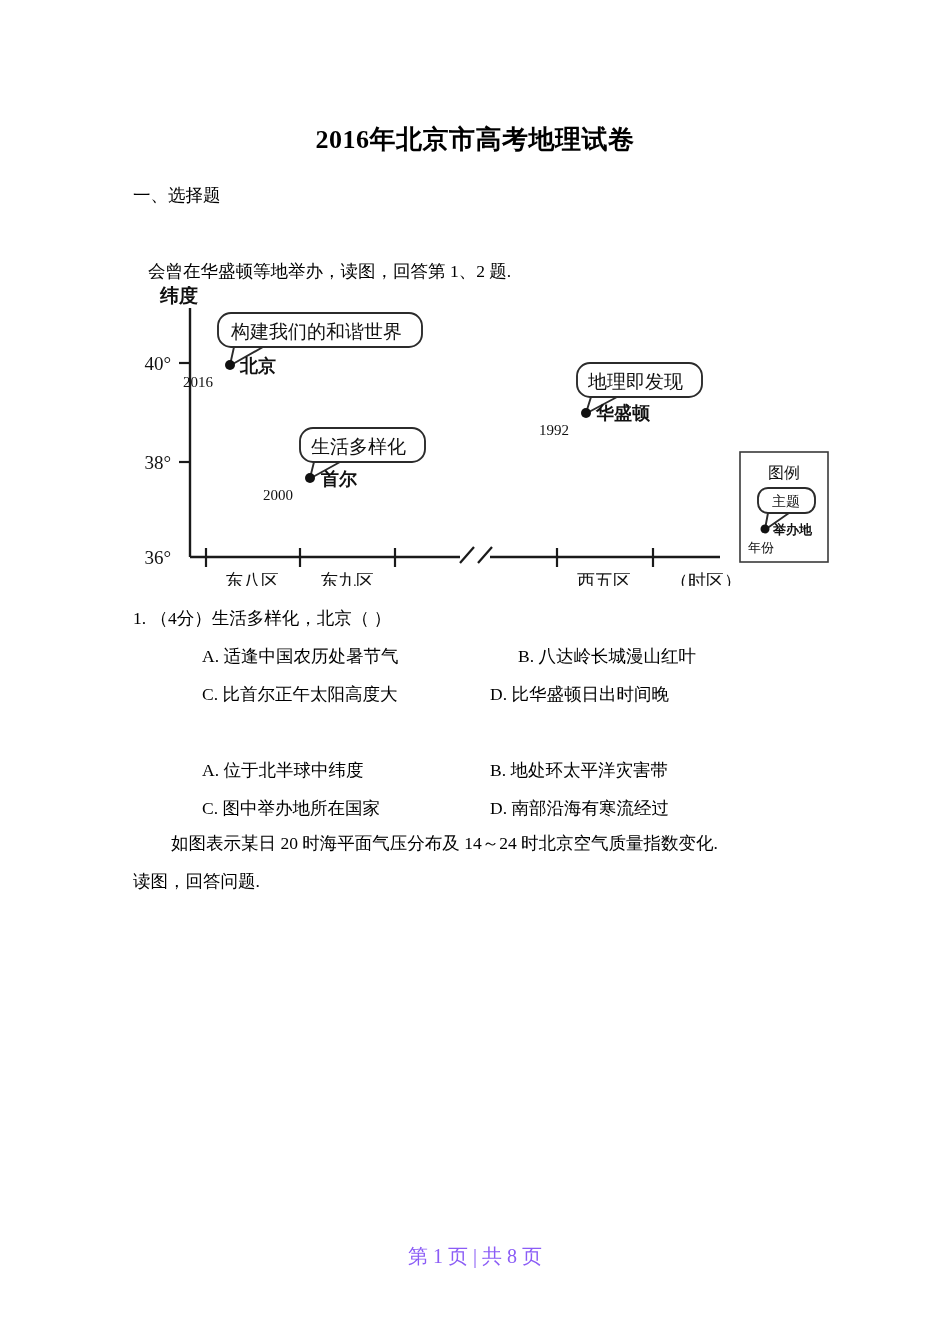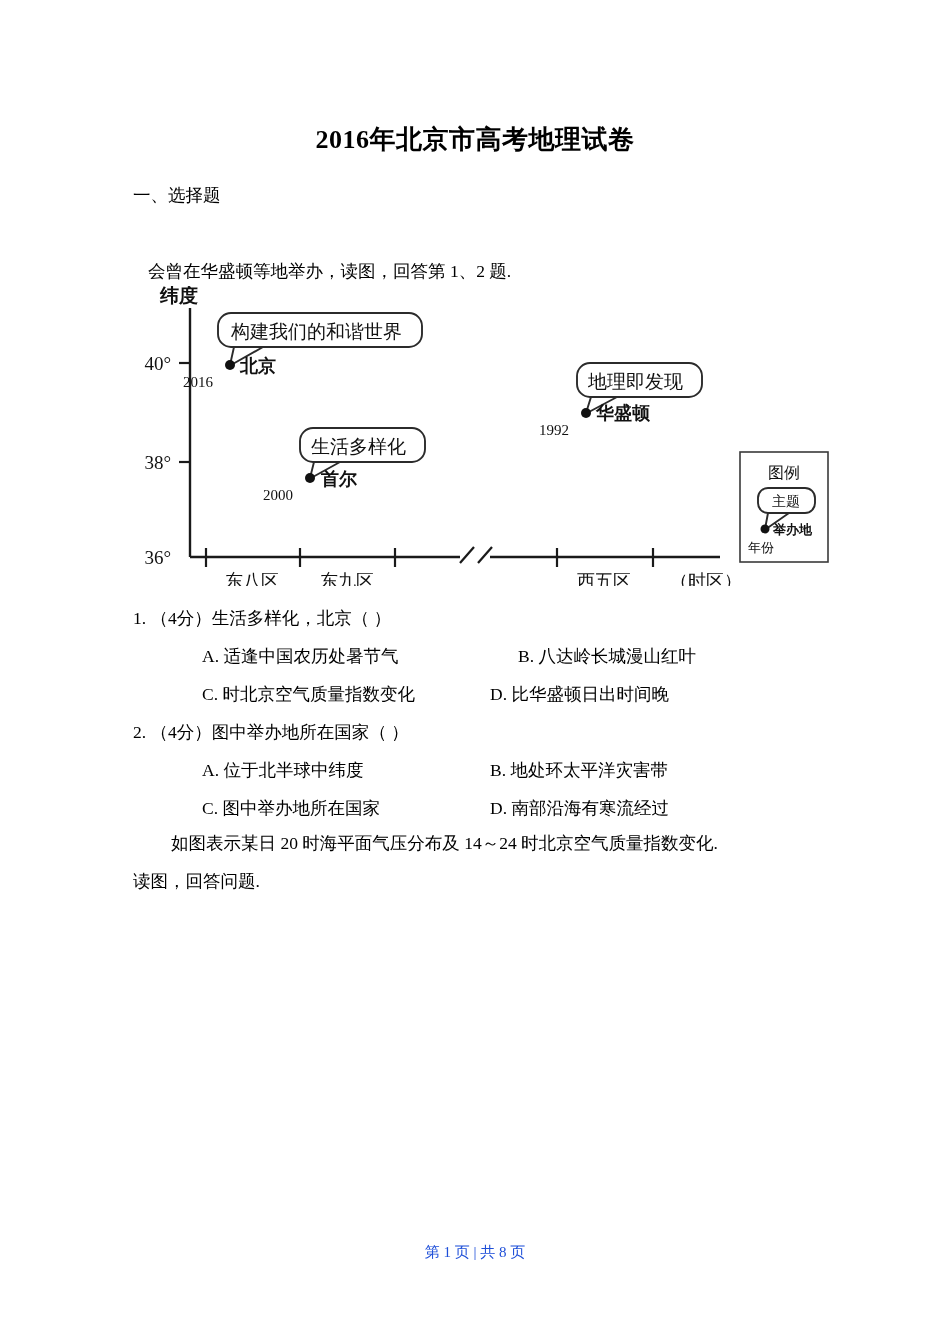--- a/index.html
+++ b/index.html
@@ -59,22 +59,22 @@
 
   .p-tail1 { left: 171px; top: 824px; }
   .p-tail2 { left: 133px; top: 862px; }
 
   .footer {
     position: absolute;
     left: 0;
     right: 0;
     top: 1243px;
     text-align: center;
-    font-size: 15px;
-    color: #1d4ed8;
+    font-size: 20px;
+    color: #8b5cf6;
   }
 
   
   .figure {
     position: absolute;
     left: 130px;
     top: 286px;
     width: 710px;
     height: 300px;
   }
@@ -181,31 +181,27 @@
   <div class="q-line opt-l" style="top:644px;">
     <span>A.</span>
     <span>适逢中国农历处暑节气</span>
   </div>
   <div class="q-line opt-r" style="top:644px;margin-left:28px;">
     <span>B.</span>
     <span>八达岭长城漫山红叶</span>
   </div>
   <div class="q-line opt-l" style="top:682px;">
     <span>C.</span>
-    <span>时北京空气质量指数变化</span>
+    <span>比首尔正午太阳高度大</span>
   </div>
   <div class="q-line opt-r" style="top:682px;">
     <span>D.</span>
     <span>比华盛顿日出时间晚</span>
   </div>
 
-  <div class="q-line q-num" style="top:720px;">
-    <span>2.</span>
-    <span>（4分）图中举办地所在国家（      ）</span>
-  </div>
   <div class="q-line opt-l" style="top:758px;">
     <span>A.</span>
     <span>位于北半球中纬度</span>
   </div>
   <div class="q-line opt-r" style="top:758px;">
     <span>B.</span>
     <span>地处环太平洋灾害带</span>
   </div>
   <div class="q-line opt-l" style="top:796px;">
     <span>C.</span>

